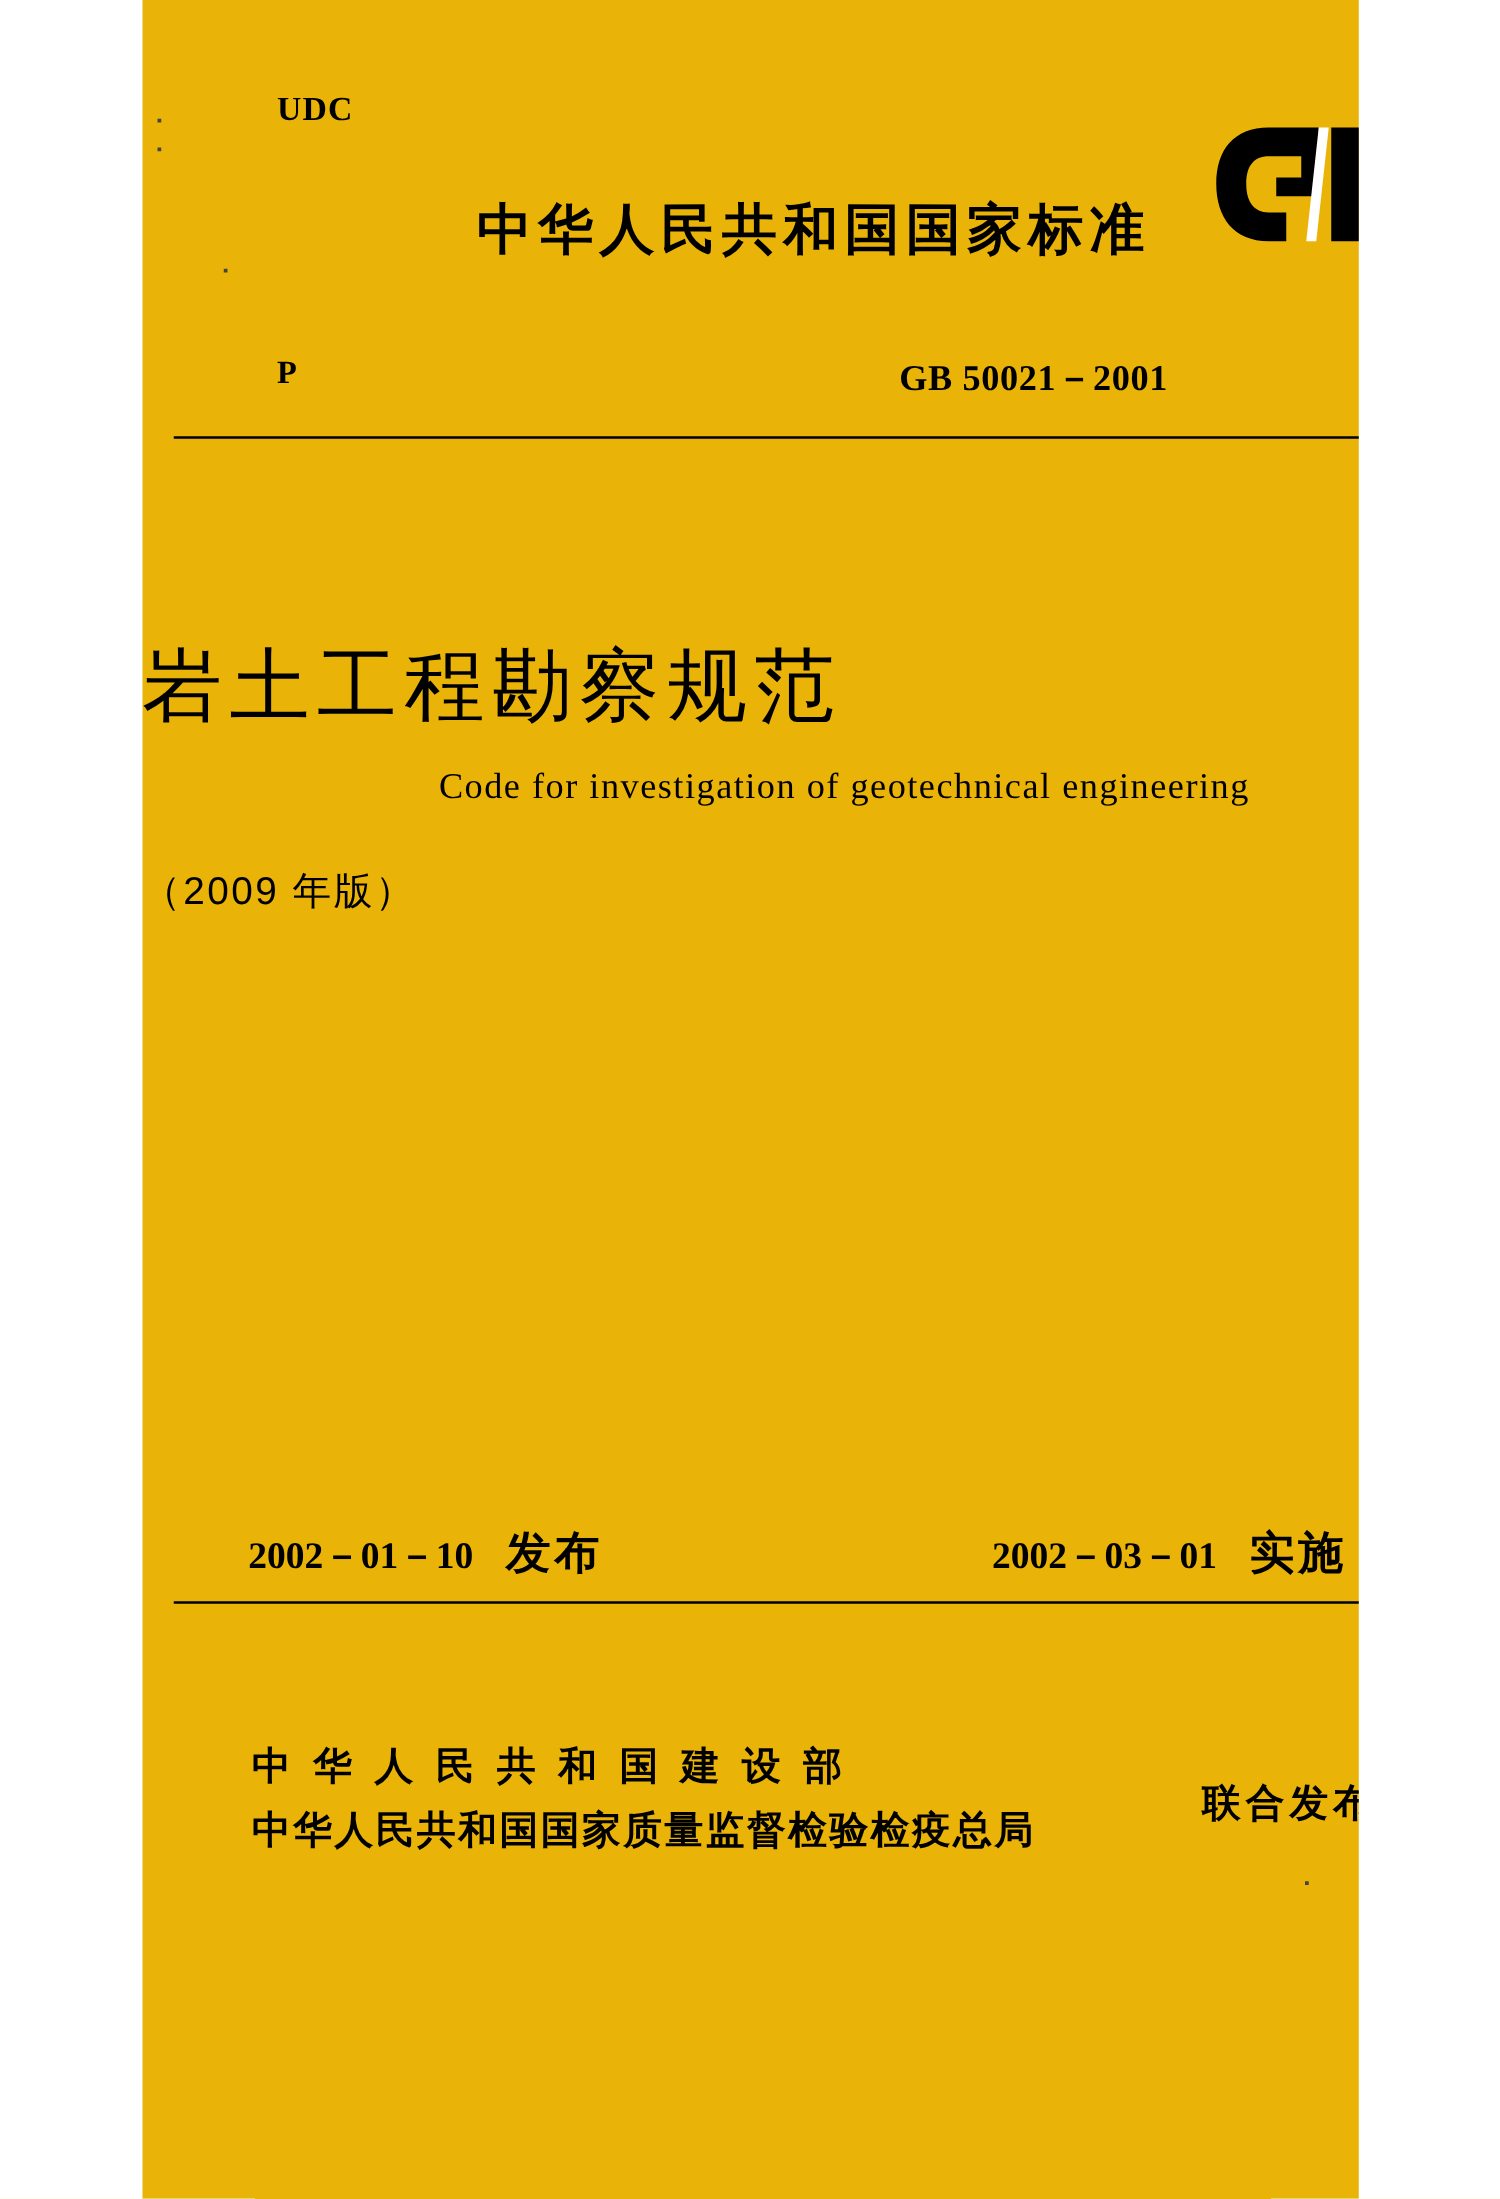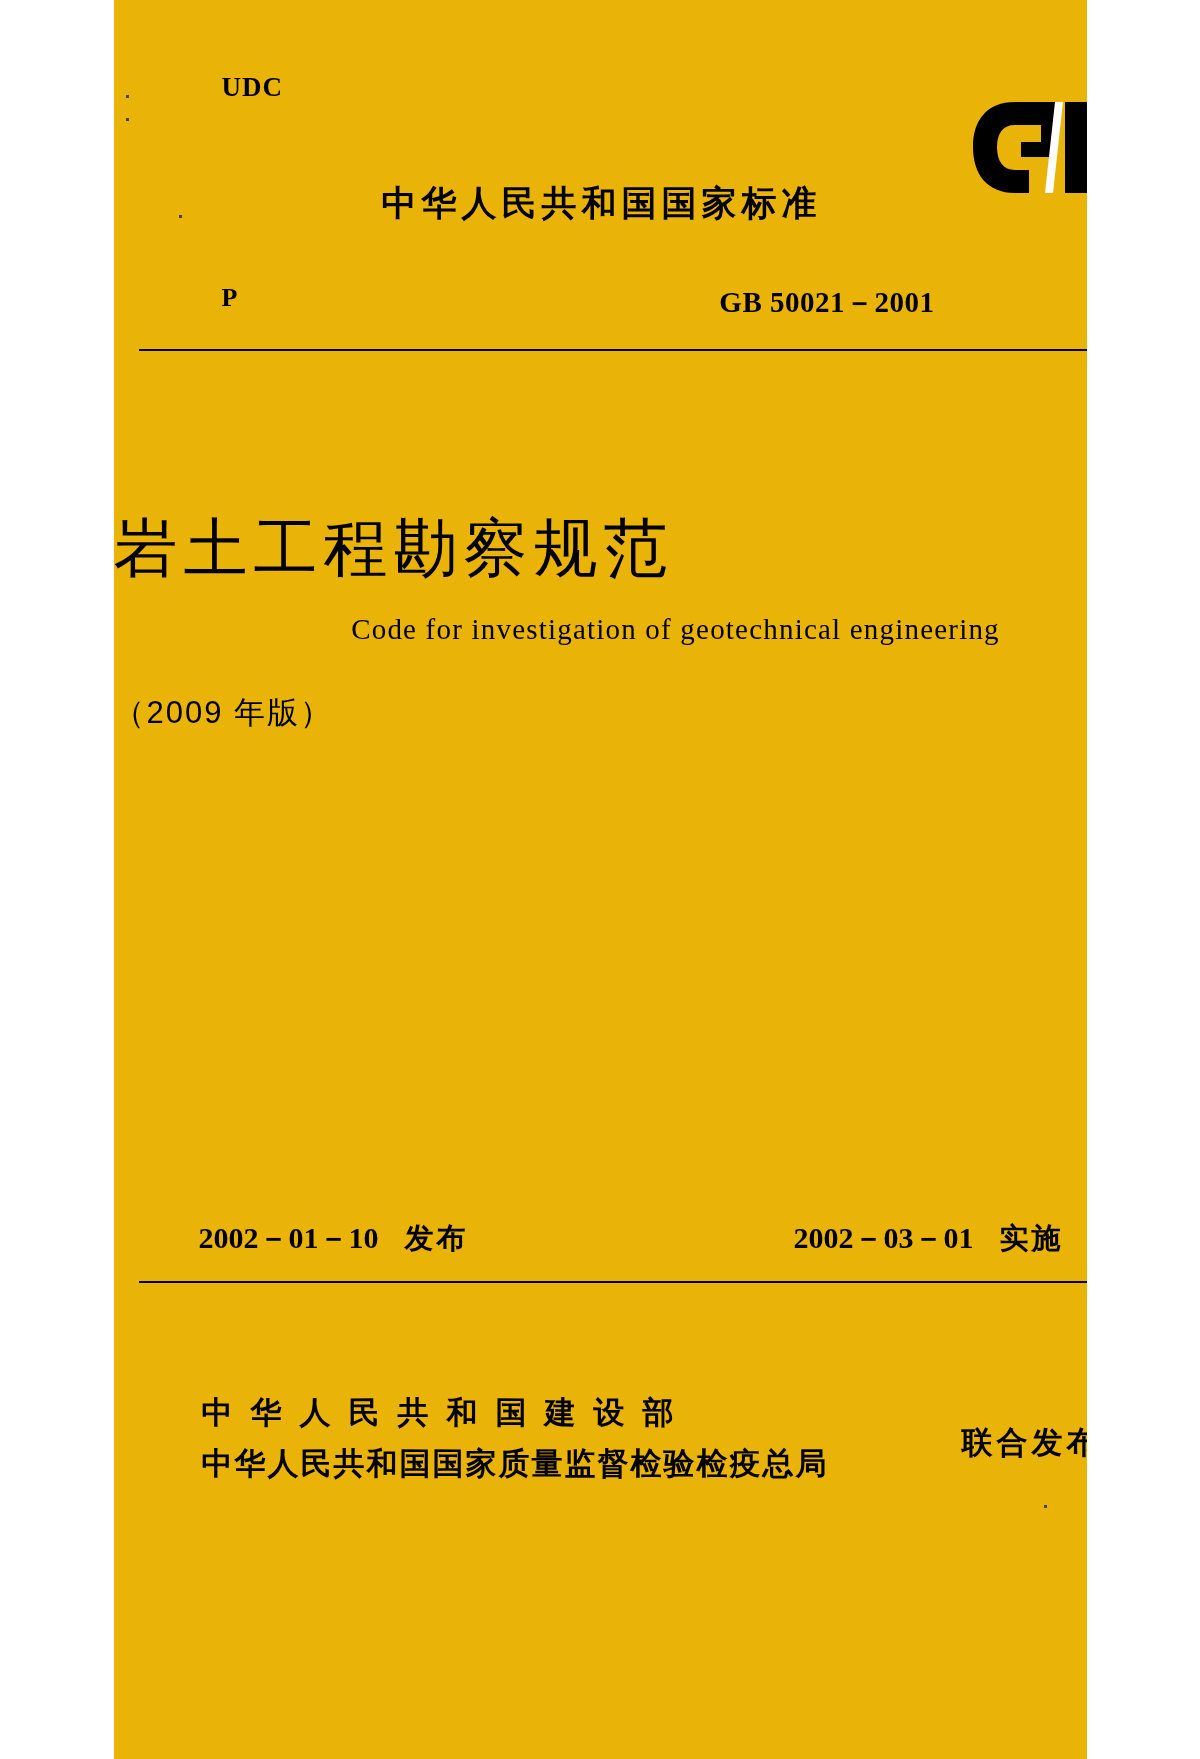--- a/index.html
+++ b/index.html
@@ -24,24 +24,24 @@
     left: 108px;
     top: 72px;
     font-family: "Liberation Serif", serif;
     font-weight: bold;
     font-size: 27px;
     letter-spacing: 1px;
   }
   .nation-title {
     position: absolute;
     left: 268px;
-    top: 180px;
-    font-family: "DejaVu Sans", sans-serif;
-    font-weight: bold;
-    font-size: 35px;
+    top: 154px;
+    font-family: "DejaVu Sans", sans-serif;
+    font-weight: bold;
+    font-size: 44px;
     letter-spacing: 5px;
     white-space: nowrap;
   }
   .gb-logo {
     position: absolute;
     left: 855px;
     top: 100px;
     width: 175px;
     height: 95px;
   }
@@ -129,21 +129,21 @@
     left: 680px;
     top: 1218px;
     font-family: "Liberation Serif", serif;
     font-weight: bold;
     font-size: 30px;
     white-space: nowrap;
   }
   .date-left .act, .date-right .act {
     font-family: Liberation Serif, serif;
     font-weight: bold;
-    font-size: 29px;
+    font-size: 36px;
     margin-left: 26px;
     letter-spacing: 3px;
   }
 
   
   .issuer1 {
     position: absolute;
     left: 88px;
     top: 1392px;
     font-family: "DejaVu Sans", sans-serif;

